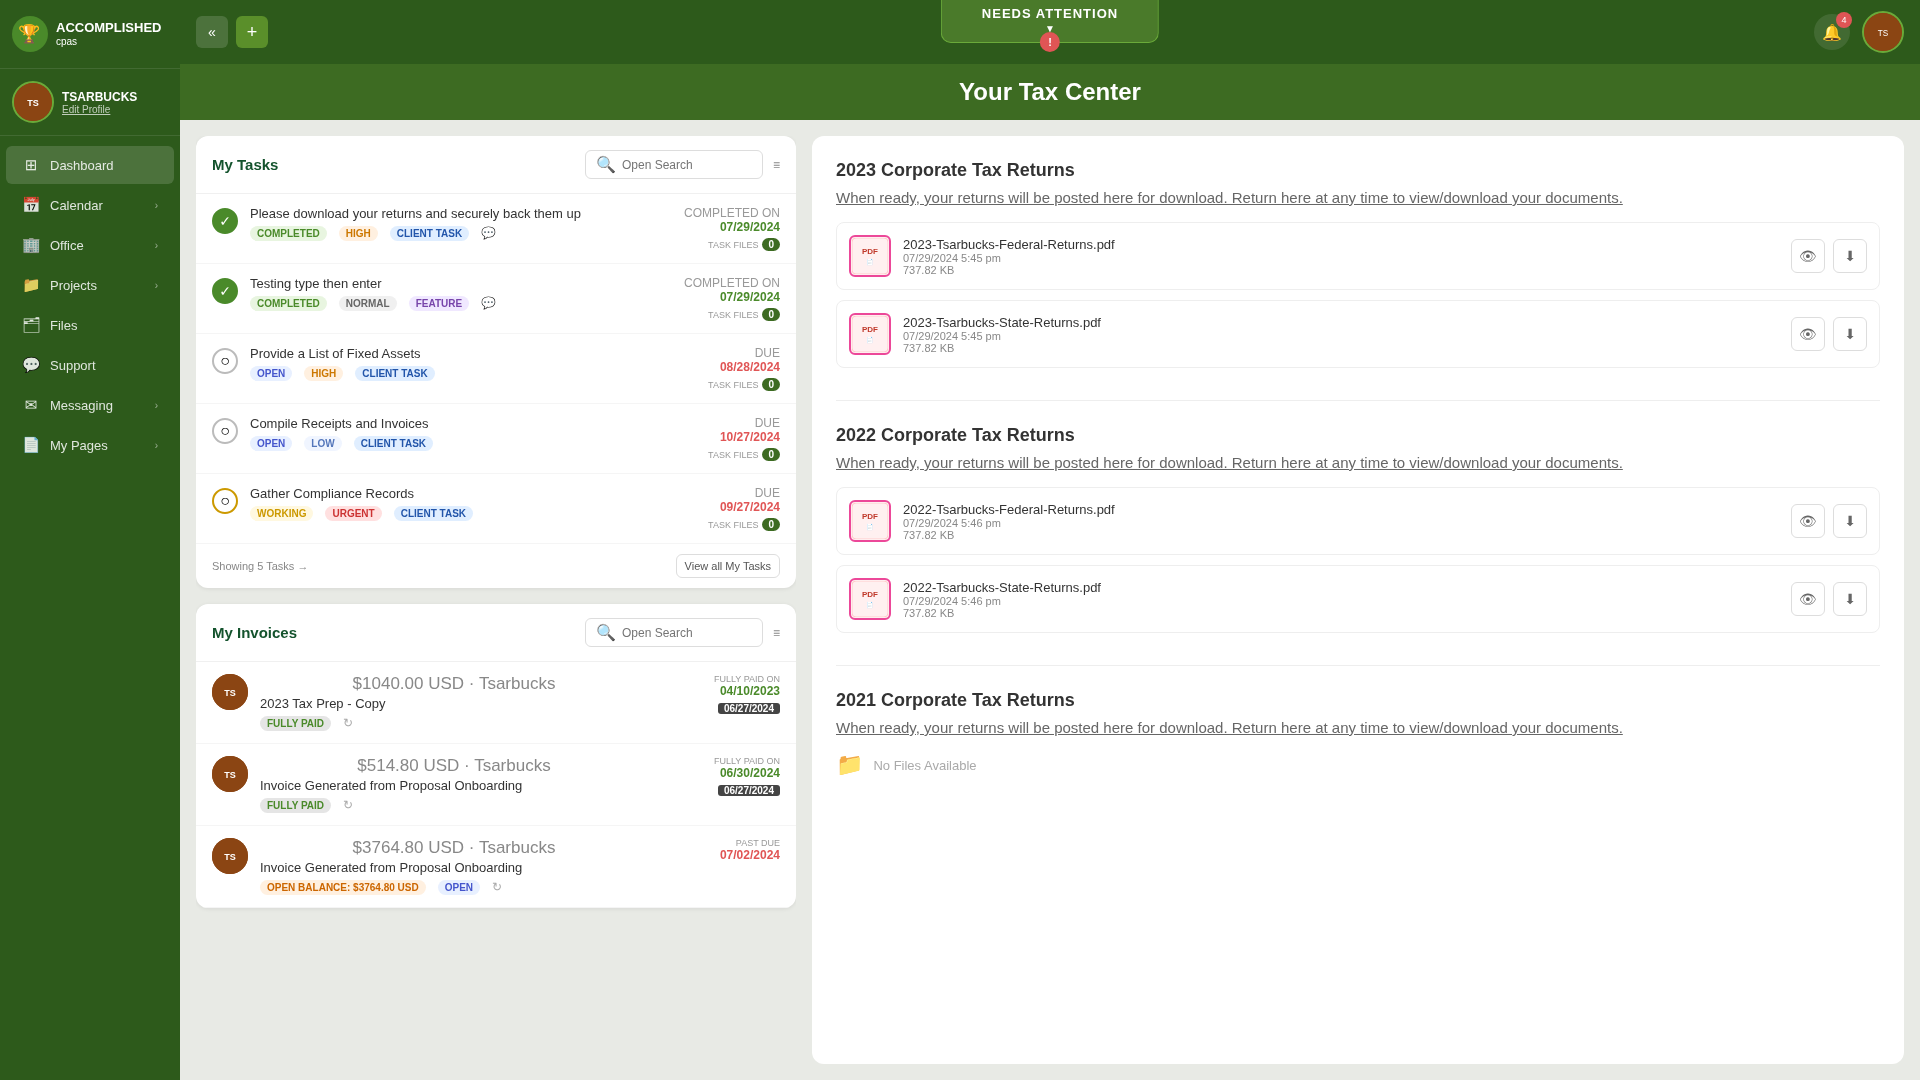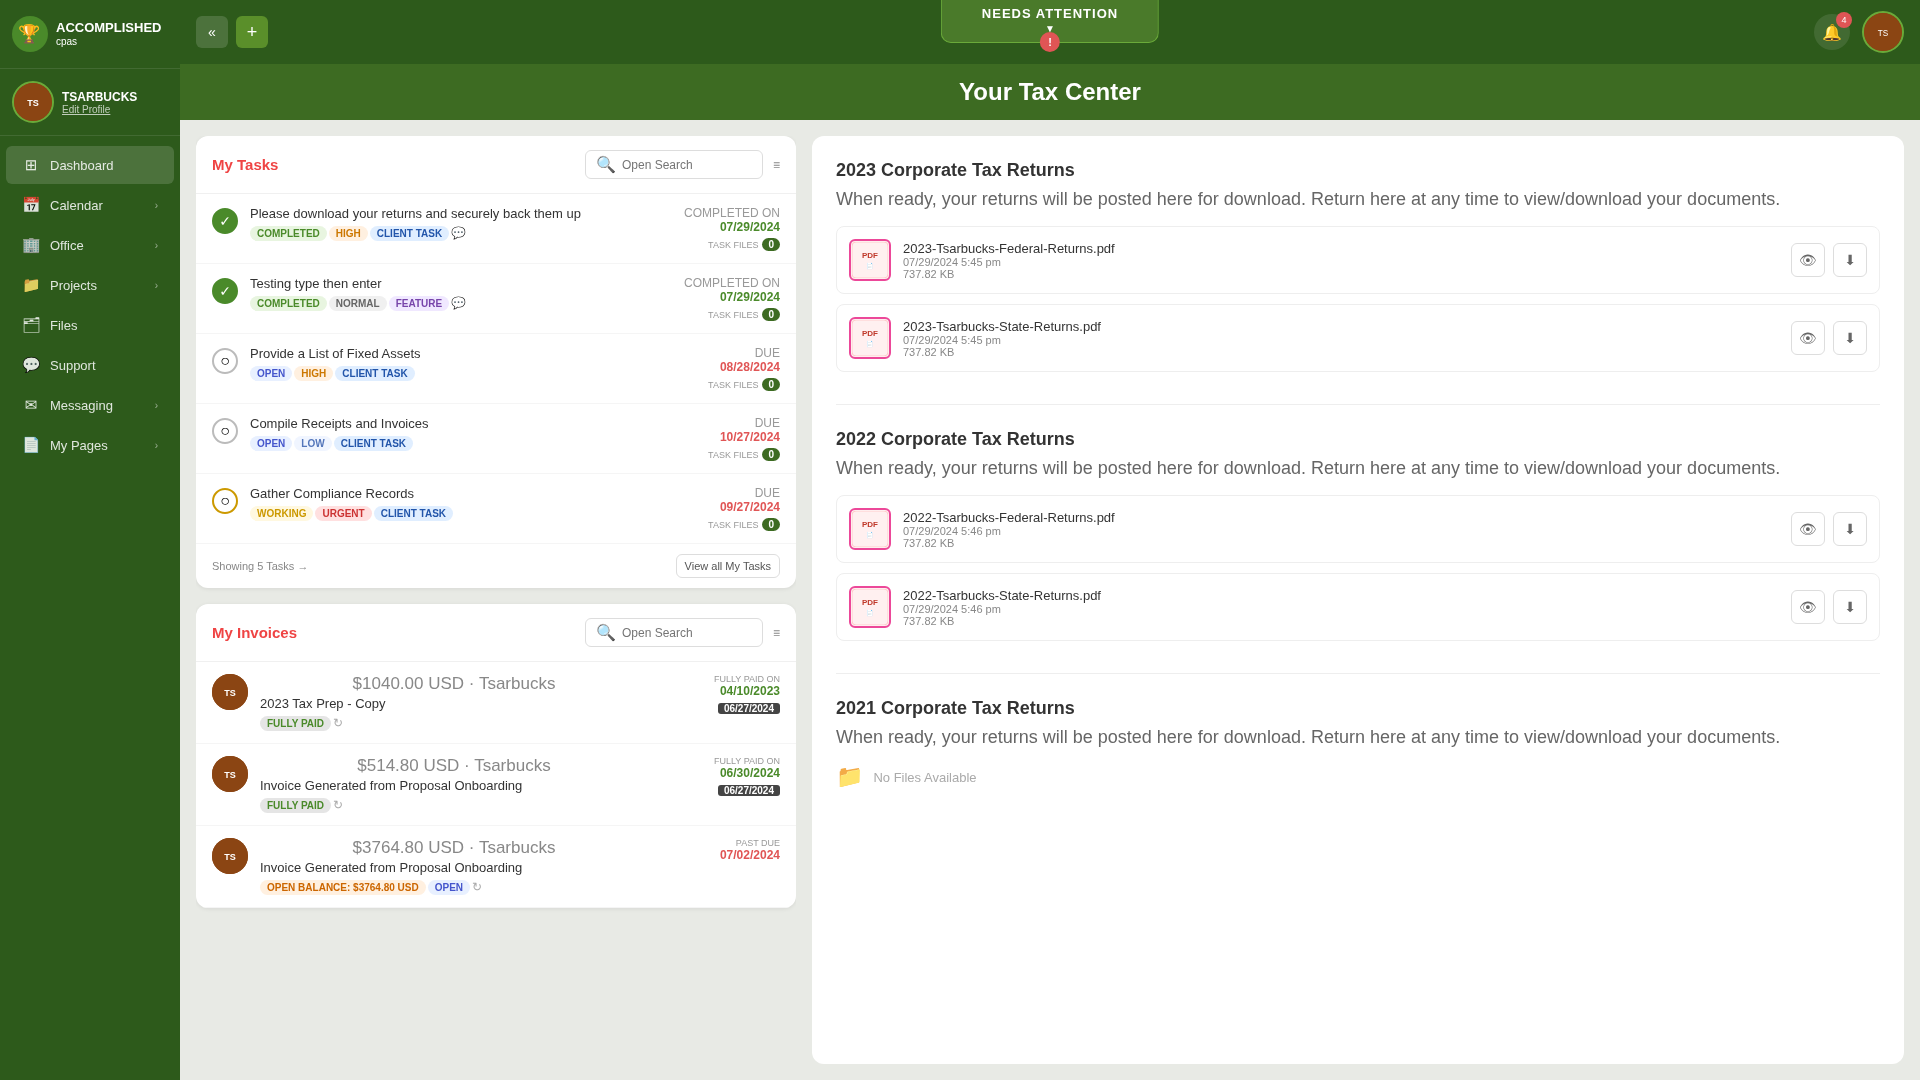--- a/index.html
+++ b/index.html
@@ -167,21 +167,21 @@
       overflow: hidden;
       box-shadow: 0 1px 4px rgba(0,0,0,0.08);
     }
     .card-header {
       padding: 14px 16px;
       display: flex;
       align-items: center;
       gap: 10px;
       border-bottom: 1px solid #f0f0f0;
     }
-    .card-title { font-size: 15px; font-weight: 600; color: #ef4444; flex: 1; }
+    .card-title { font-size: 15px; font-weight: 600; color: #14532d; flex: 1; }
     .search-bar {
       display: flex; align-items: center; gap: 6px;
       border: 1px solid #ddd; border-radius: 6px;
       padding: 4px 10px; background: white;
     }
     .search-input {
       border: none; outline: none; font-size: 12px; color: #888; width: 130px;
       background: transparent;
     }
     .filter-icon { color: #888; font-size: 12px; cursor: pointer; }
@@ -198,21 +198,21 @@
     .task-check {
       width: 26px; height: 26px; border-radius: 50%;
       border: 2px solid #ddd; display: flex; align-items: center; justify-content: center;
       flex-shrink: 0; margin-top: 2px;
     }
     .task-check.completed { background: #4a8a2a; border-color: #4a8a2a; color: white; font-size: 14px; }
     .task-check.open { background: white; border-color: #bbb; }
     .task-check.working { background: white; border-color: #bbb; }
     .task-content { flex: 1; }
     .task-title { font-size: 13px; color: #333; margin-bottom: 5px; }
-    .task-badges { display: flex; gap: 2px; flex-wrap: wrap; }
+    .task-badges { display: flex; gap: 12px; flex-wrap: wrap; }
     .badge {
       padding: 2px 7px; border-radius: 10px; font-size: 10px; font-weight: 600;
       text-transform: uppercase;
     }
     .badge-completed { background: #e8f5e0; color: #4a8a2a; }
     .badge-open { background: #e8f0ff; color: #4455cc; }
     .badge-high { background: #fff0e0; color: #cc7700; }
     .badge-normal { background: #f0f0f0; color: #666; }
     .badge-low { background: #f0f5ff; color: #5577bb; }
     .badge-urgent { background: #ffe0e0; color: #cc3333; }
@@ -265,21 +265,21 @@
     .invoice-date.red { color: #e05555; }
     .invoice-date2 { font-size: 11px; font-weight: 600; color: #aaa; background: #444; color: white; padding: 0 6px; border-radius: 3px; display: inline-block; margin-top: 2px; font-size: 10px; }
     .badge-fullypaid { background: #e5e5e5; color: #4a8a2a; }
     .badge-open-balance { background: #fff0e0; color: #cc6600; }
     .badge-open-inv { background: #e8f0ff; color: #4455cc; }
     .recur-icon { color: #aaa; font-size: 12px; }
 
     
     .tax-section { margin-bottom: 32px; }
     .tax-section-title { font-size: 18px; font-weight: 600; color: #333; margin-bottom: 8px; }
-    .tax-section-desc { font-size: 18px; color: #666; margin-bottom: 16px; }
+    .tax-section-desc { font-size: 15px; color: #666; margin-bottom: 16px; text-decoration: underline; }
     .pdf-item {
       display: flex; align-items: center; gap: 12px;
       padding: 12px; border: 1px solid #eee; border-radius: 8px;
       margin-bottom: 10px;
     }
     .pdf-icon {
       width: 42px; height: 42px; background: #fee; border-radius: 6px;
       display: flex; align-items: center; justify-content: center;
       font-size: 10px; color: #c0392b; font-weight: bold; text-align: center; line-height: 1.2;
       border: 2px solid #ec4899;

